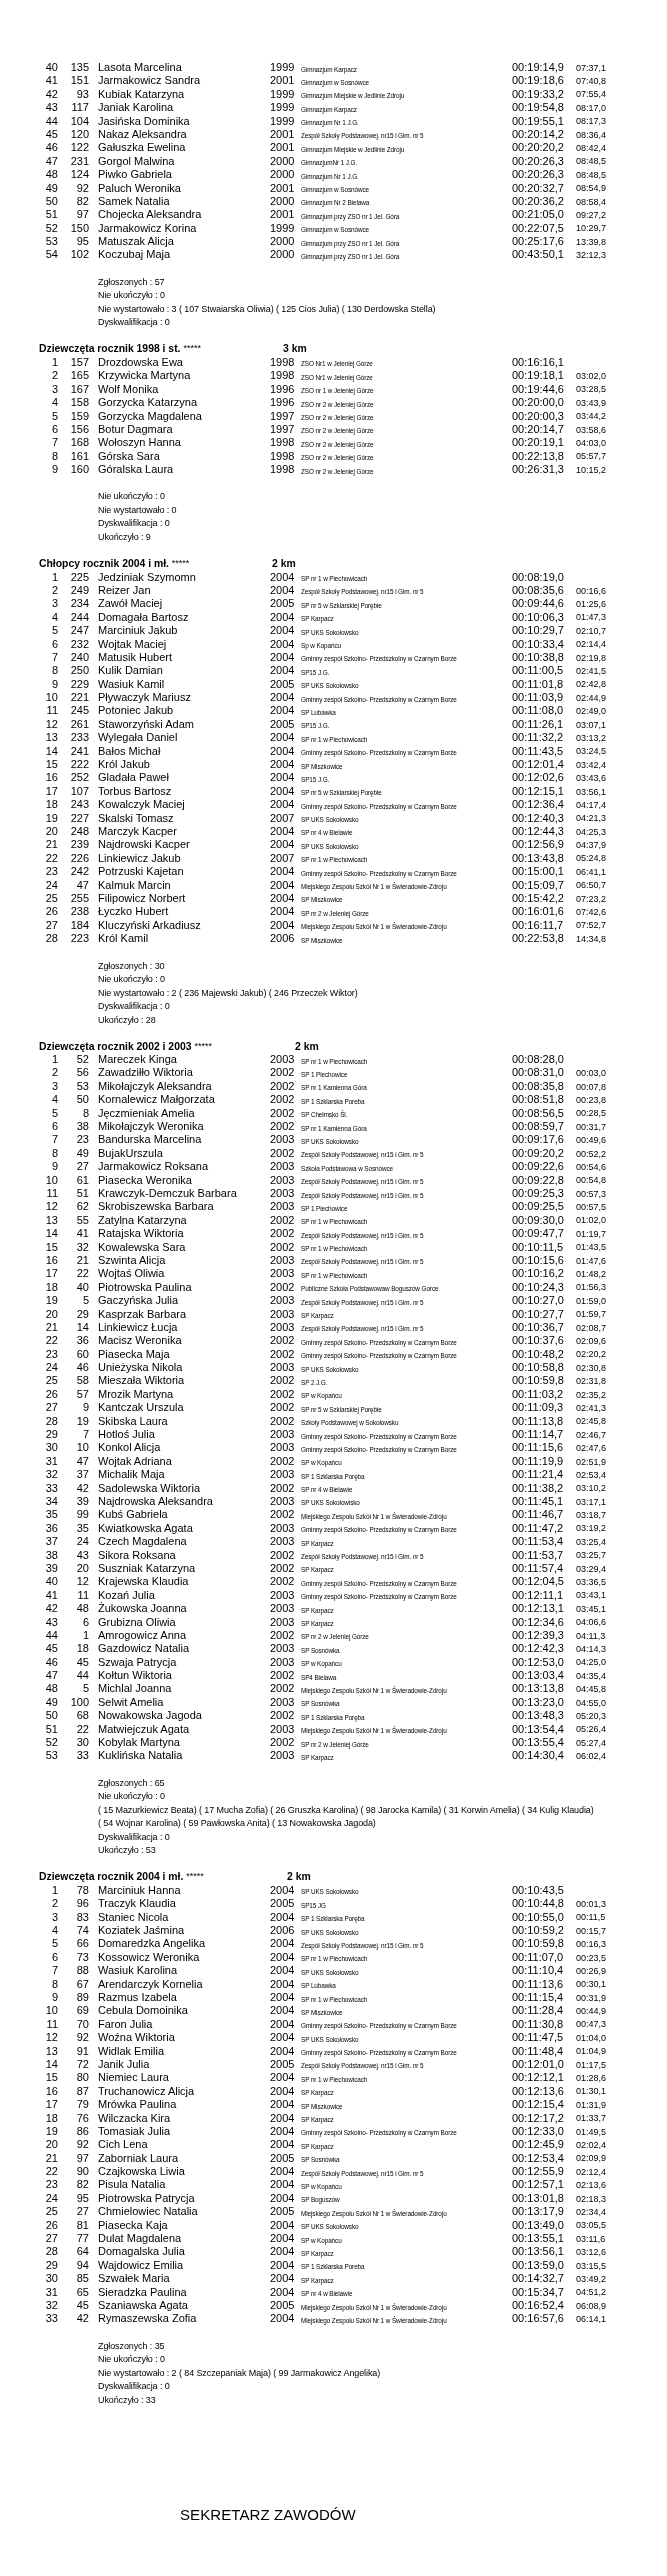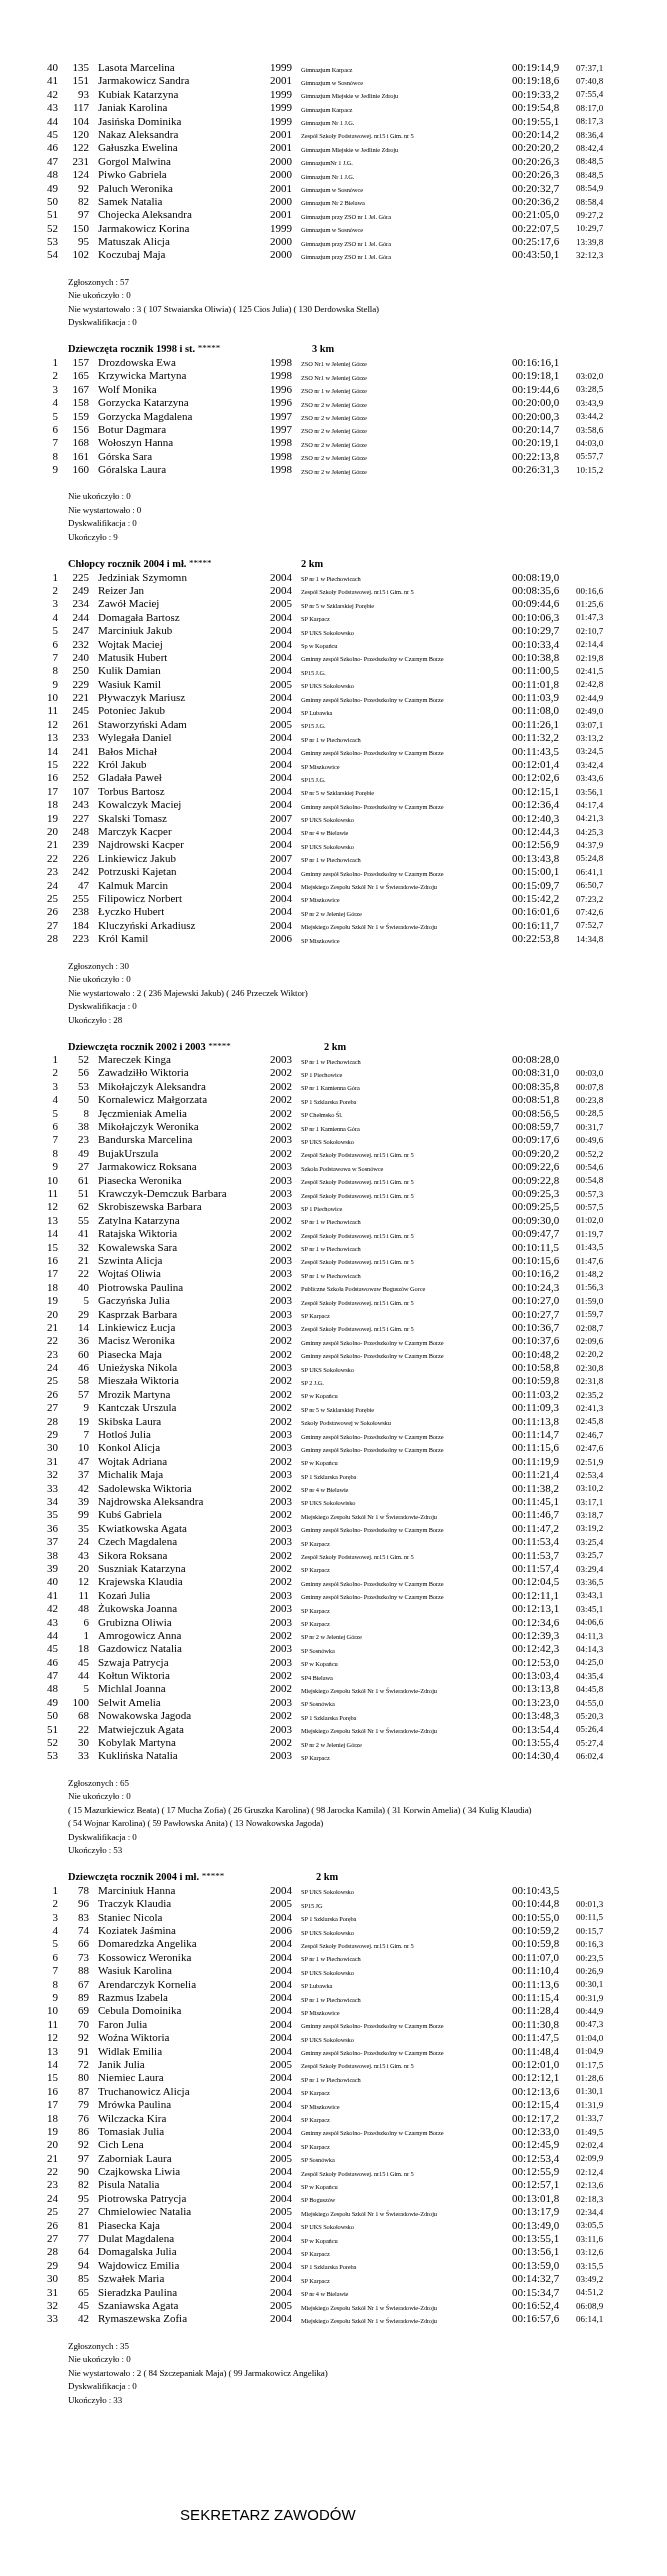--- a/index.html
+++ b/index.html
@@ -1,31 +1,31 @@
 <!DOCTYPE html>
 <html style="font-size:12px"><head>
 <meta charset="utf-8">
 <style>
   html, body { margin:0; padding:0; background:#ffffff; }
   body { width:668px; height:2576px; position:relative; overflow:hidden;
          font-family:"Liberation Sans", sans-serif; color:#000; }
-  #doc { position:absolute; left:0; top:61px; width:608px;font-family:Liberation Serif, serif; }
+  #doc { position:absolute; left:0; top:61px; width:608px; }
   .row { position:relative; height:13.4px; line-height:13.3px; white-space:nowrap; }
   .row span { position:absolute; top:0; }
   .place { left:30px; width:28px; text-align:right; font-size:11px; }
   .bib { left:62px; width:27px; text-align:right; font-size:11px; }
   .name { left:98px; font-size:11px; }
   .year { left:270px; font-size:11px; }
   .school { left:301px; font-size:6.4px; top:1.5px !important; letter-spacing:-0.1px; }
   .time { left:512px; font-size:11px; }
   .diff { left:576px; font-size:9px; top:0.7px !important; }
   .summary { margin-top:14px; }
-  .sline { height:13.5px; line-height:13.3px; padding-left:68px; font-size:9px; white-space:nowrap; letter-spacing:-0.1px; }
+  .sline { height:13.5px; line-height:13.3px; padding-left:98px; font-size:9px; white-space:nowrap; letter-spacing:-0.1px; }
   .section { margin-top:12.6px; }
-  .sec-head { position:relative; height:13.5px; line-height:13.3px; font-weight:bold; font-size:10.4px; white-space:nowrap;margin-left:29px; }
+  .sec-head { position:relative; height:13.5px; line-height:13.3px; font-weight:bold; font-size:10.4px; white-space:nowrap; }
   .sec-title { position:absolute; left:39px; top:0; }
   .sec-title .stars { font-weight:normal; font-size:9px; vertical-align:top; }
   .sec-dist { position:absolute; top:0; }
   .signature { position:absolute; left:180px; top:2506px; font-size:15px; letter-spacing:0.1px; white-space:nowrap; }
 </style>
 </head>
 <body>
 
 <div id="doc">
     <div class="section" style="margin-top: 0px;">

